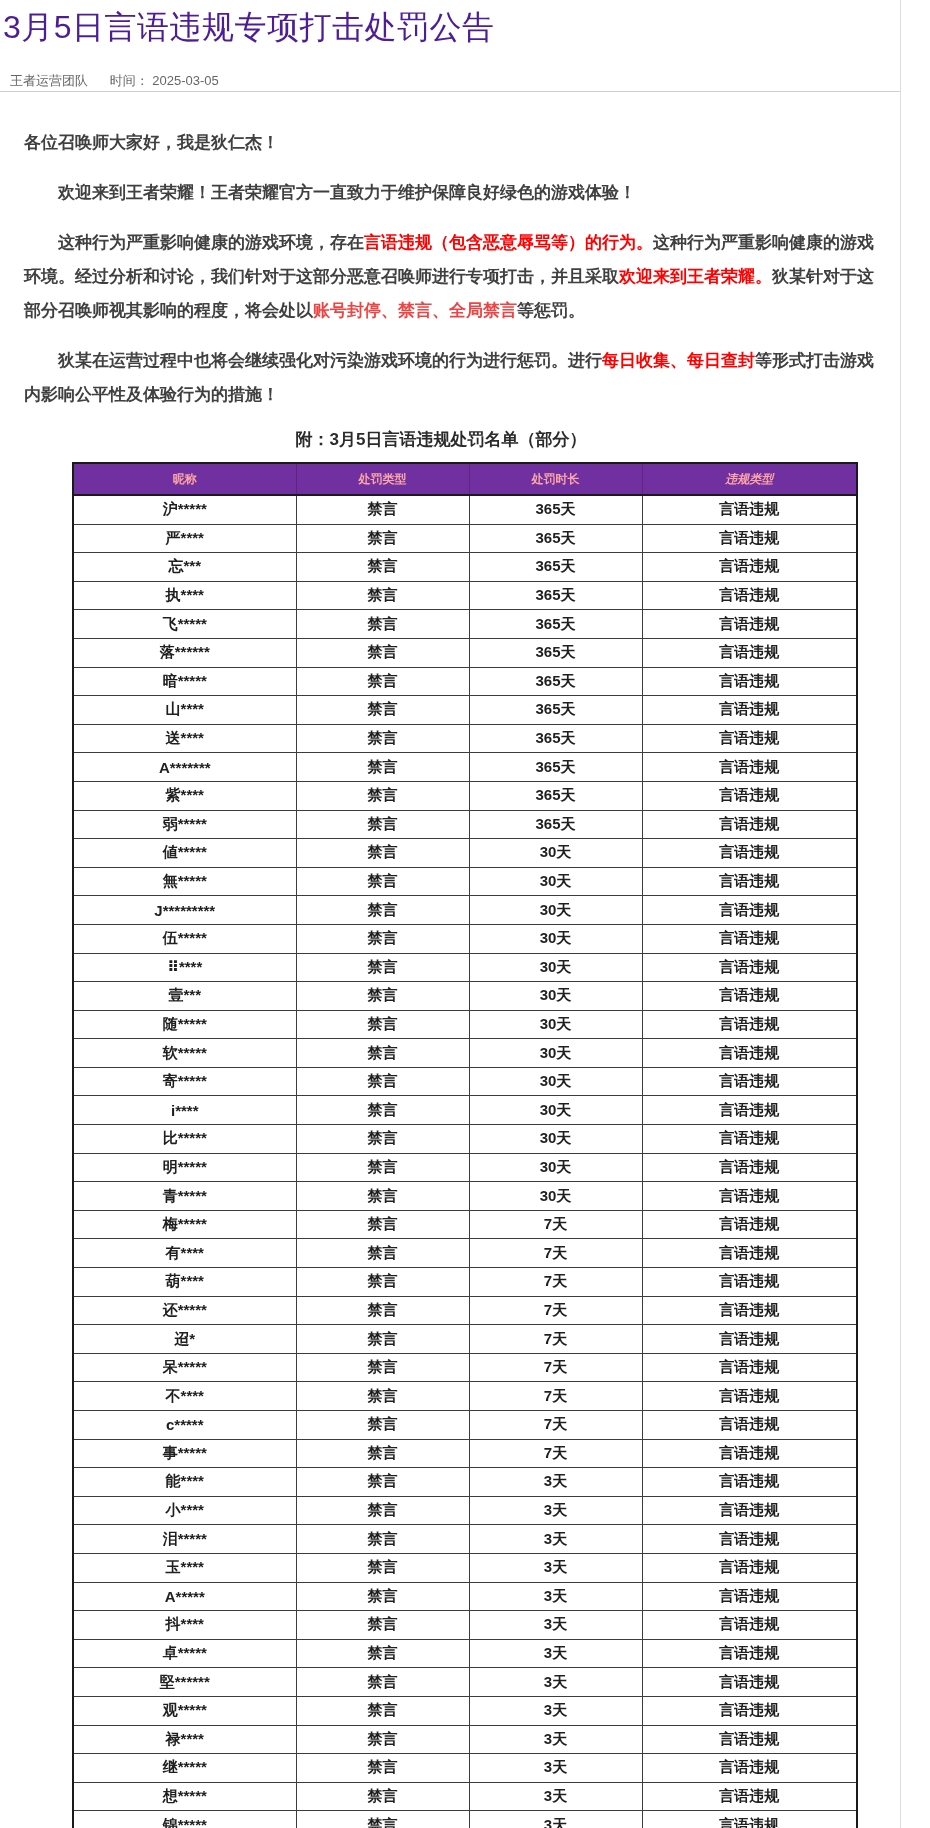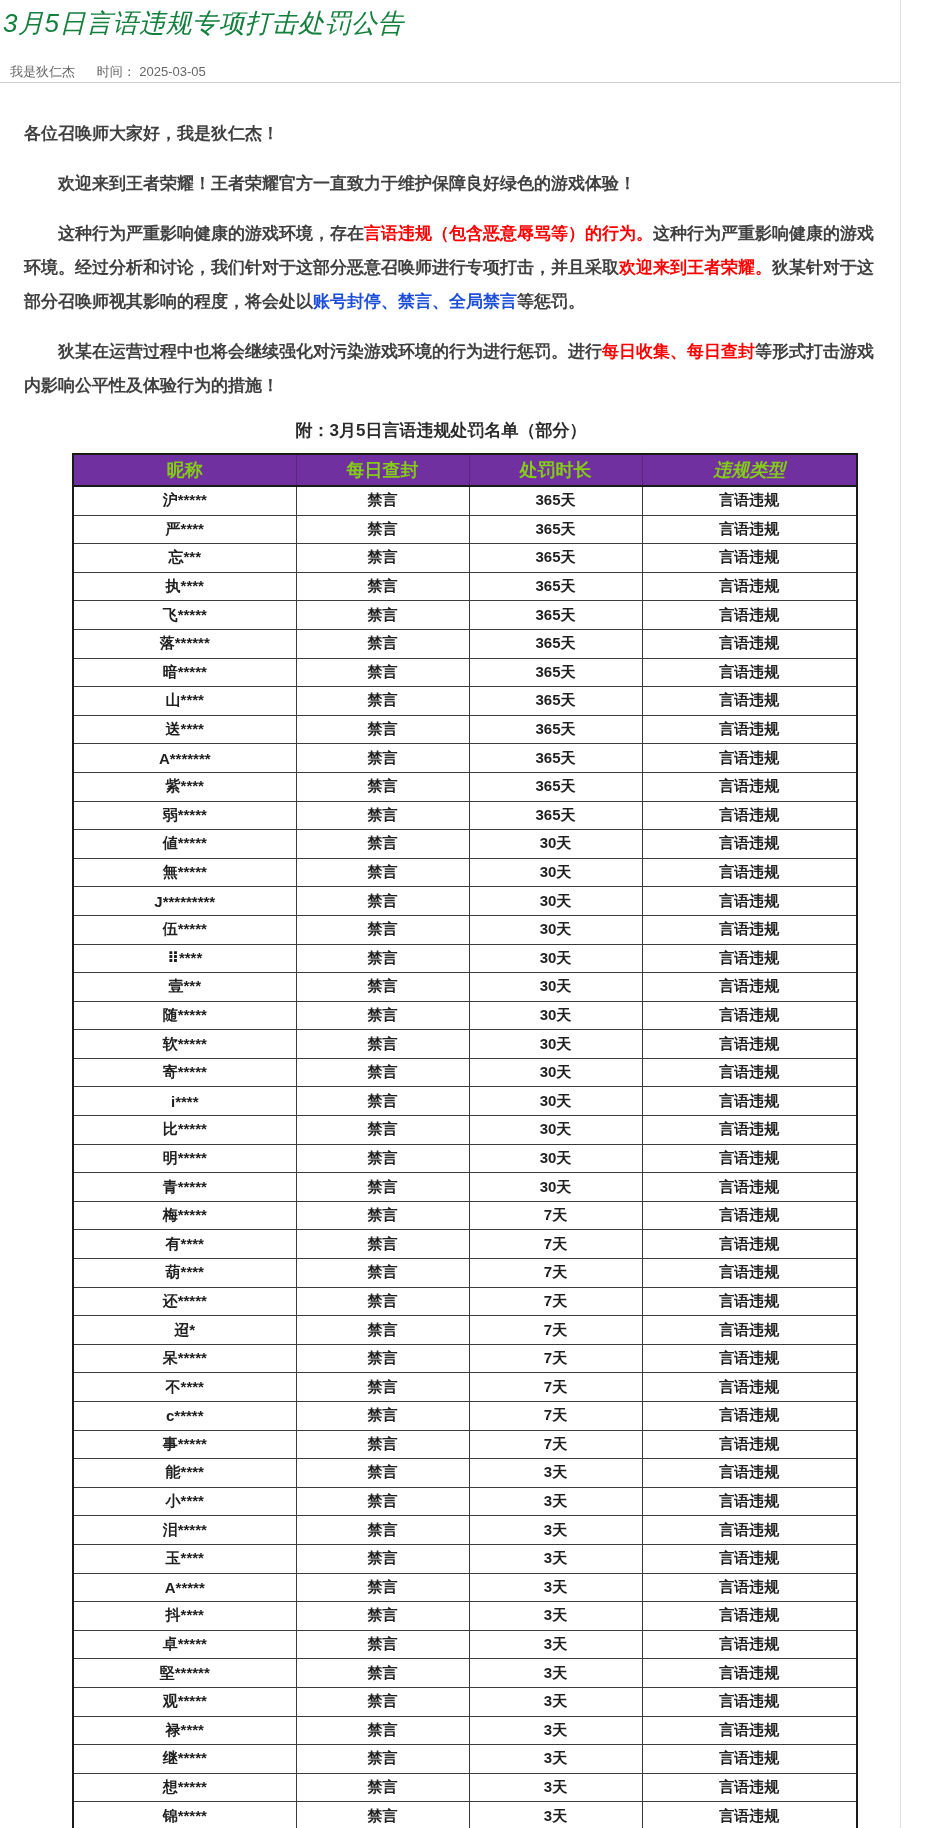--- a/index.html
+++ b/index.html
@@ -21,25 +21,24 @@
     left: 0; top: 0;
     width: 901px;
     height: 1828px;
     border-right: 1px solid #ddd;
     box-sizing: border-box;
     background: #fff;
   }
   .page-title {
     margin: 0;
     padding: 6px 0 0 3px;
-    font-size: 26px;
+    font-size: 32px;
     font-weight: normal;
-    color: #15803d;
+    color: #4c1d95;
     letter-spacing: 0.5px;
-    font-style: italic;
   }
   .meta-line {
     padding: 22px 0 0 10px;
     font-size: 13px;
     color: #666;
     height: 32px;
     box-sizing: border-box;
   }
   .meta-line .meta-team { margin-right: 18px; }
   .top-rule {
@@ -73,22 +72,22 @@
     width: 784px;
     table-layout: fixed;
     border: 2px solid #1a1a1a;
   }
   table.punish-table col.c1 { width: 223px; }
   table.punish-table col.c2 { width: 173px; }
   table.punish-table col.c3 { width: 173px; }
   table.punish-table col.c4 { width: 215px; }
   table.punish-table th {
     background: #7030A0;
-    color: #84cc16;
-    font-size: 18px;
+    color: #fca5a5;
+    font-size: 12px;
     font-weight: bold;
     height: 28px;
     border: 1px solid #5a2680;
     border-bottom: 2px solid #1a1a1a;
     text-align: center;
   }
   table.punish-table td {
     height: 27.6px;
     font-size: 15px;
     font-weight: bold;
@@ -102,47 +101,47 @@
 </style>
 </head>
 <body>
 
 <div class="page">
   <div class="content-col">
 
     <h1 class="page-title">3月5日言语违规专项打击处罚公告</h1>
 
     <div class="meta-line">
-      <span class="meta-team">我是狄仁杰</span>
+      <span class="meta-team">王者运营团队</span>
       <span>时间：</span>
       <span>2025-03-05</span>
     </div>
 
     <hr class="top-rule">
 
     <div class="article" id="article-paragraphs">
         <p class=""><span>各位召唤师大家好，我是狄仁杰！</span></p>
         <p class="indent"><span>欢迎来到王者荣耀！王者荣耀官方一直致力于维护保障良好绿色的游戏体验！</span></p>
-        <p class="indent"><span>这种行为严重影响健康的游戏环境，存在</span><span class="red" style="color: rgb(255, 0, 0);">言语违规（包含恶意辱骂等）的行为。</span><span>这种行为严重影响健康的游戏环境。经过分析和讨论，我们针对于这部分恶意召唤师进行专项打击，并且采取</span><span class="red" style="color: rgb(255, 0, 0);">欢迎来到王者荣耀。</span><span>狄某针对于这部分召唤师视其影响的程度，将会处以</span><span class="red" style="color: #1d4ed8;">账号封停、禁言、全局禁言</span><span>等惩罚。</span></p>
+        <p class="indent"><span>这种行为严重影响健康的游戏环境，存在</span><span class="red" style="color: rgb(255, 0, 0);">言语违规（包含恶意辱骂等）的行为。</span><span>这种行为严重影响健康的游戏环境。经过分析和讨论，我们针对于这部分恶意召唤师进行专项打击，并且采取</span><span class="red" style="color: rgb(255, 0, 0);">欢迎来到王者荣耀。</span><span>狄某针对于这部分召唤师视其影响的程度，将会处以</span><span class="red" style="color: #ef4444;">账号封停、禁言、全局禁言</span><span>等惩罚。</span></p>
         <p class="indent"><span>狄某在运营过程中也将会继续强化对污染游戏环境的行为进行惩罚。进行</span><span class="red" style="color: rgb(255, 0, 0);">每日收集、每日查封</span><span>等形式打击游戏内影响公平性及体验行为的措施！</span></p>
       </div>
 
     <div class="table-caption">附：3月5日言语违规处罚名单（部分）</div>
 
     <table class="punish-table">
       <colgroup>
         <col class="c1">
           <col class="c2">
           <col class="c3">
           <col class="c4">
       </colgroup>
       <thead>
         <tr id="table-header-row">
             <th style="background: rgb(112, 48, 160);">昵称</th>
-            <th style="background: rgb(112, 48, 160);">每日查封</th>
+            <th style="background: rgb(112, 48, 160);">处罚类型</th>
             <th style="background: rgb(112, 48, 160);">处罚时长</th>
             <th style="background: rgb(112, 48, 160); font-style: italic;">违规类型</th>
           </tr>
       </thead>
       <tbody id="table-body">
           <tr>
             <td>沪*****</td>
             <td>禁言</td>
             <td>365天</td>
             <td>言语违规</td>

